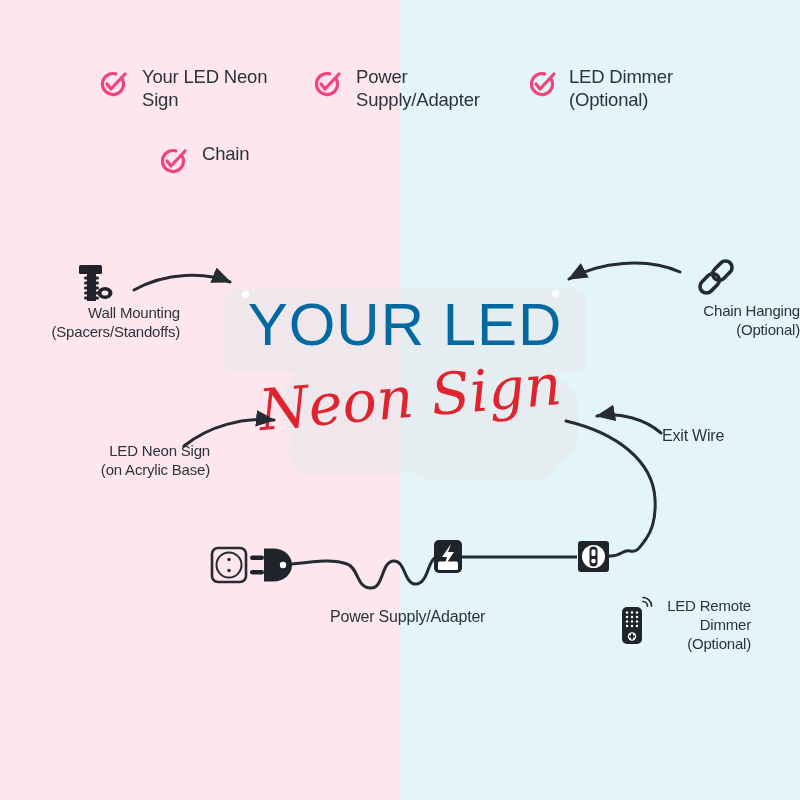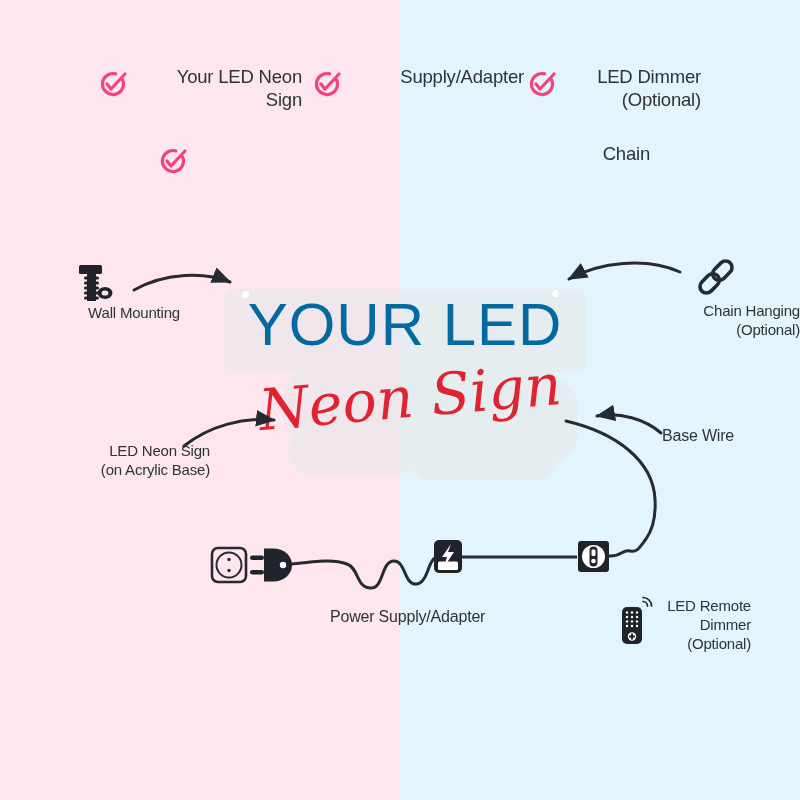--- a/index.html
+++ b/index.html
@@ -5,21 +5,21 @@
   html,body{margin:0;padding:0;background:#fff;}
   .canvas{position:relative;width:800px;height:800px;overflow:hidden;
           font-family:"Liberation Sans",sans-serif;color:#2e333a;}
   .bg-half{position:absolute;top:0;height:800px;width:400px;}
   .bg-left{left:0;background:#fde6ed;}
   .bg-right{left:400px;background:#e3f4fa;}
 
   
   .check-item{position:absolute;display:flex;align-items:flex-start;}
   .check-icon-box{flex:0 0 32px;margin-top:2px;}
-  .check-text{font-size:18.5px;line-height:1.22;text-align:right;letter-spacing:-.2px;}
+  .check-text{font-size:18.5px;line-height:1.22;text-align:left;letter-spacing:-.2px;}
   .check-text span{display:block;}
 
   
   .acrylic{position:absolute;inset:0;opacity:.58;}
   .blob{position:absolute;background:#e7e8ec;}
   .hole{position:absolute;width:7px;height:7px;border-radius:50%;background:#fff;}
   .sign-line1{position:absolute;left:224px;top:295px;width:362px;text-align:center;
               font-size:60px;letter-spacing:1px;color:#0369a1;line-height:1;}
   .sign-line2{position:absolute;left:245px;top:366px;width:330px;text-align:center;
               font-size:57px;font-style:italic;font-family:"DejaVu Serif",serif;
@@ -55,20 +55,21 @@
   </div>
 
   <div class="check-item" style="left:312px;top:66px;">
     <div class="check-icon-box">
       <svg width="30" height="30" viewBox="0 0 30 30">
         <path d="M24.5,11.6 A10.5,10.5 0 1 1 17.7,5.9" fill="none" stroke="#f2437b" stroke-width="3.2" stroke-linecap="round"></path>
         <path d="M9,16 L13,21 L27,6" fill="none" stroke="#f2437b" stroke-width="3.2" stroke-linecap="round" stroke-linejoin="round"></path>
       </svg>
     </div>
     <div class="check-text" style="width:168px;margin-left:12px;">
+      <span>Power</span>
       <span>Supply/Adapter</span>
     </div>
   </div>
 
   <div class="check-item" style="left:527px;top:66px;">
     <div class="check-icon-box">
       <svg width="30" height="30" viewBox="0 0 30 30">
         <path d="M24.5,11.6 A10.5,10.5 0 1 1 17.7,5.9" fill="none" stroke="#f2437b" stroke-width="3.2" stroke-linecap="round"></path>
         <path d="M9,16 L13,21 L27,6" fill="none" stroke="#f2437b" stroke-width="3.2" stroke-linecap="round" stroke-linejoin="round"></path>
       </svg>
@@ -99,33 +100,34 @@
     <div class="blob" style="left:408px;top:438px;width:150px;height:42px;border-radius:21px;"></div>
   </div>
   <div class="hole" style="left:242px;top:291px;"></div>
   <div class="hole" style="left:552px;top:290px;"></div>
 
   <div class="sign-line1">YOUR LED</div>
   <div class="sign-line2">Neon Sign</div>
 
   <div class="small-label" style="left:15px;top:303px;width:165px;">
     <span>Wall Mounting</span>
+    <span>(Spacers/Standoffs)</span>
   </div>
 
   <div class="small-label" style="left:640px;top:301px;width:160px;">
     <span>Chain Hanging</span>
     <span>(Optional)</span>
   </div>
 
   <div class="small-label" style="left:45px;top:441px;width:165px;">
     <span>LED Neon Sign</span>
     <span>(on Acrylic Base)</span>
   </div>
 
-  <div class="exit-wire-label">Base Wire</div>
+  <div class="exit-wire-label">Exit Wire</div>
 
   <div class="power-label">Power Supply/Adapter</div>
 
   <div class="small-label" style="left:645px;top:596px;width:106px;">
     <span>LED Remote</span>
     <span>Dimmer</span>
     <span>(Optional)</span>
   </div>
 
   <svg class="overlay" width="800" height="800" viewBox="0 0 800 800">

